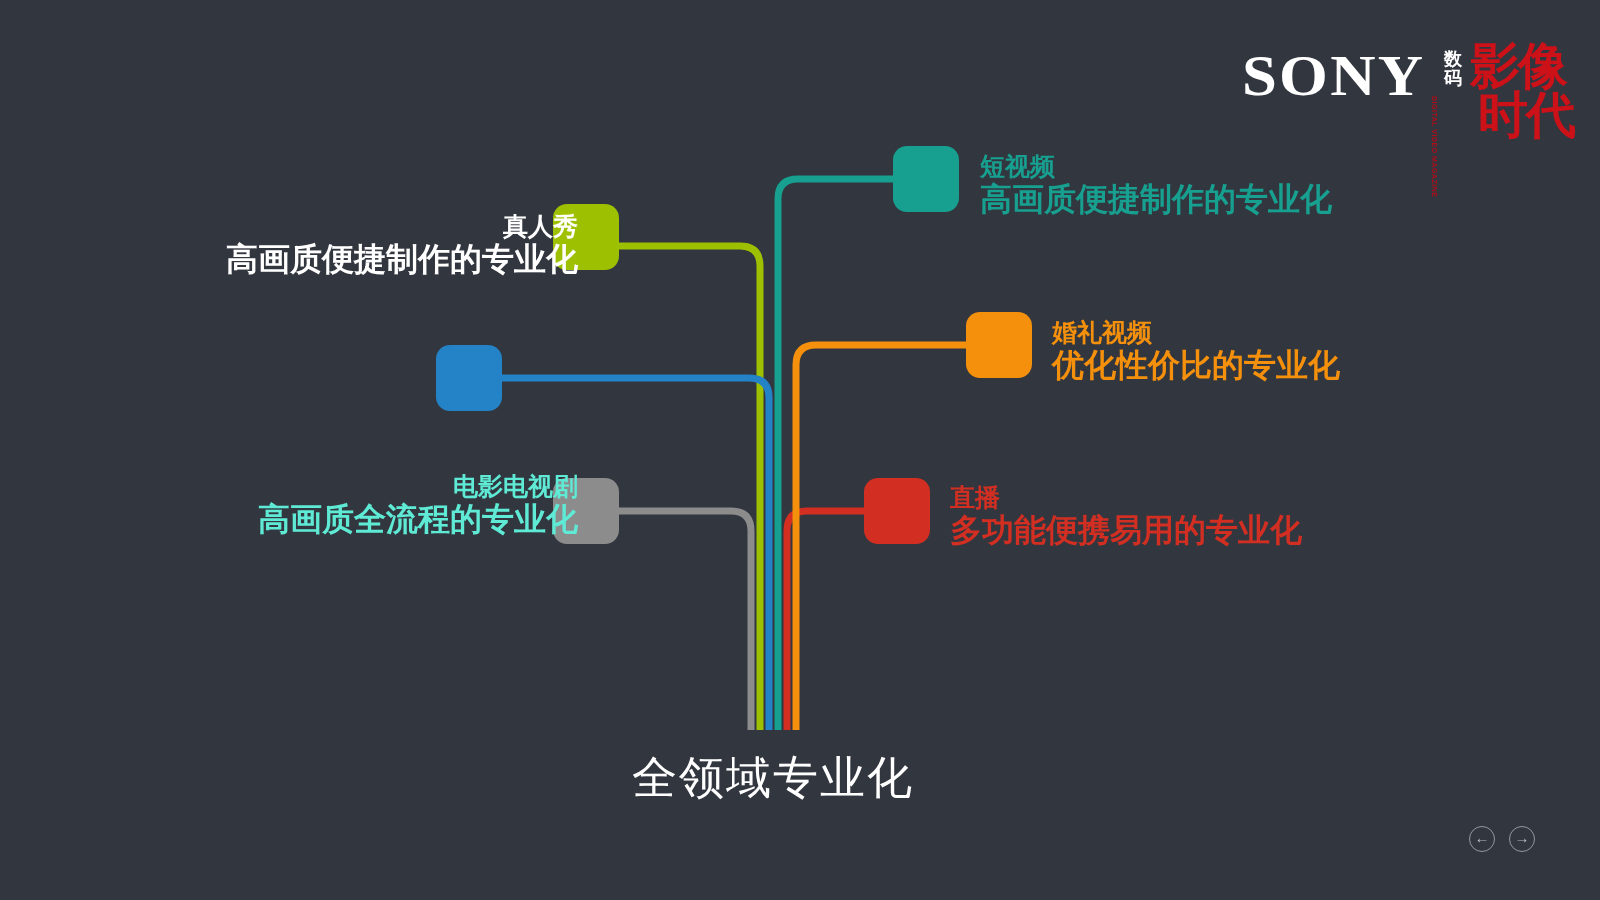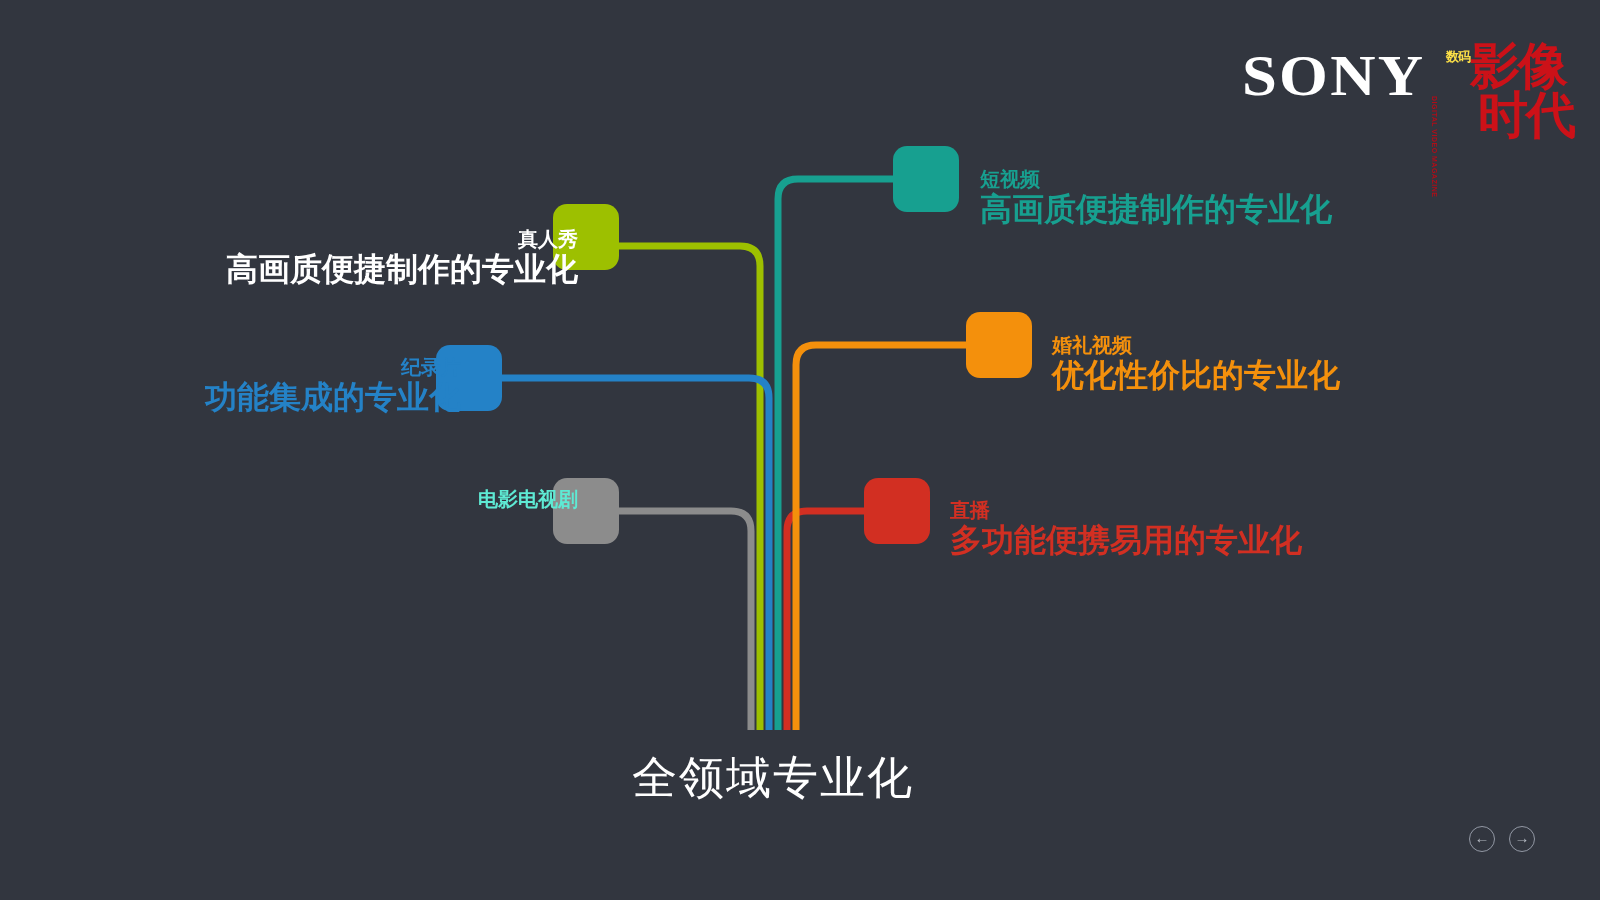--- a/index.html
+++ b/index.html
@@ -47,26 +47,26 @@
   .dvm-logo {
     position: relative;
     width: 140px;
     height: 110px;
   }
   .dvm-small {
     position: absolute;
     left: 4px;
     top: 10px;
     width: 26px;
-    color: #fde047;
-    font-size: 13px;
+    color: #ffffff;
+    font-size: 18px;
     font-weight: bold;
     line-height: 1.05;
     letter-spacing: -1px;
-    text-align: right;
+    text-align: left;
   }
   .dvm-en {
     position: absolute;
     left: -2px;
     top: 56px;
     width: 60px;
     color: #b00d18;
     font-size: 7px;
     font-weight: bold;
     letter-spacing: 0.5px;
@@ -97,23 +97,22 @@
   }
 
   
   .node-label {
     position: absolute;
     line-height: 1.14;
     white-space: nowrap;
   }
   .node-label .nl-title {
     display: block;
-    font-size: 20px;
-    font-weight: bold;
-    margin-top: 16px;
+    font-size: 25px;
+    font-weight: bold;
   }
   .node-label .nl-sub {
     display: block;
     font-size: 32px;
     font-weight: bold;
   }
   .node-label.right { text-align: left; }
   .node-label.left  { text-align: right; }
 
   
@@ -214,27 +213,24 @@
   <div class="node-label right" style="left:950px; top:483px; color:#d22f22;">
     <span class="nl-title">直播</span>
     <span class="nl-sub">多功能便携易用的专业化</span>
   </div>
 
   <div class="node-label left" style="right:1062px; top:212px; color:#ffffff;">
     <span class="nl-title">真人秀</span>
     <span class="nl-sub">高画质便捷制作的专业化</span>
   </div>
 
-  <div class="node-label left" style="right:1179px; top:340px; color:#2482c7;">
-    <span class="nl-title">纪录片</span>
-    <span class="nl-sub">功能集成的专业化</span>
-  </div>
 
   <div class="node-label left" style="right:1062px; top:472px; color:#5eead4;">
     <span class="nl-title">电影电视剧</span>
+    <span class="nl-sub">高画质全流程的专业化</span>
   </div>
 
   <div class="bottom-title">全领域专业化</div>
 
   <div class="nav-arrows">
     <div class="nav-btn">←</div>
     <div class="nav-btn">→</div>
   </div>
 
 </div>

